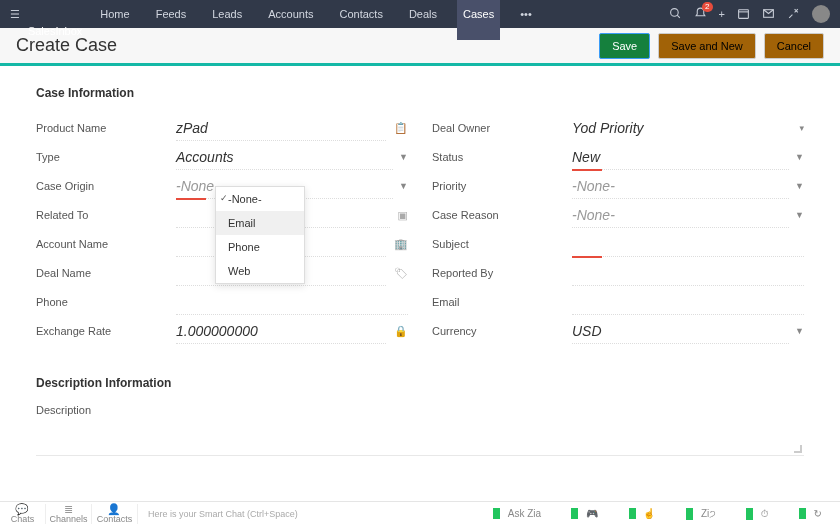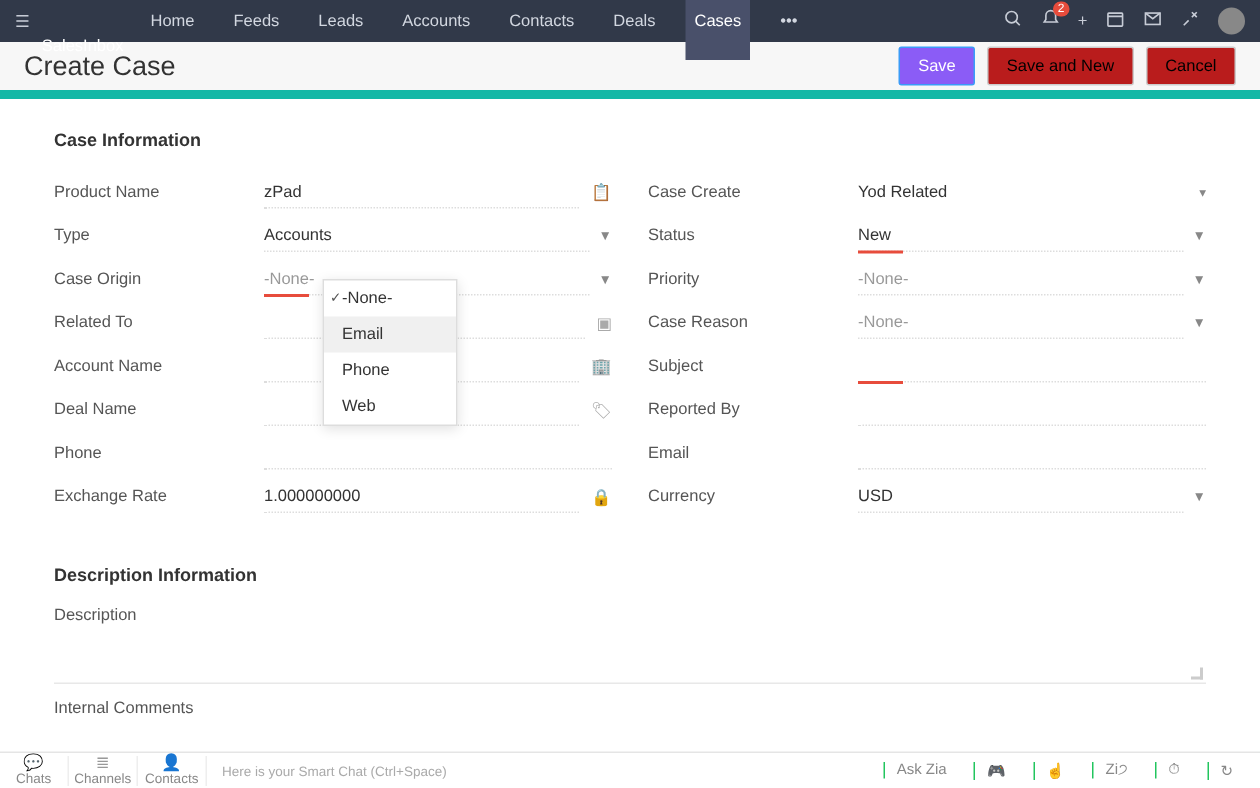--- a/index.html
+++ b/index.html
@@ -7,33 +7,33 @@
 .topnav { background: #2c3e50; background: #313949; height: 28px; display: flex; align-items: center; padding: 0 10px; color: #fff; font-size: 11px; }
 .topnav .ham { margin-right: 8px; color: #c7ccd6; }
 .topnav .brand { font-weight: 500; margin-right: 12px; color: #fff; margin-top: 33px; }
 .topnav .nav-item { margin-right: 14px; color: #d2d7e0; cursor: pointer; padding: 20px 6px; }
 .topnav .nav-item.active { background: #49506a; color: #fff; }
 .topnav .spacer { flex: 1; }
 .topnav .icon { margin-left: 12px; color: #c7ccd6; position: relative; }
 .badge { position: absolute; top: -5px; right: -6px; background: #e74c3c; color:#fff; font-size:8px; border-radius:6px; padding:0 3px; line-height:10px; }
 .avatar { width:18px; height:18px; border-radius:50%; background:#888; margin-left:12px; }
 
-.subhead { background: #f7f7f7; height: 38px; display:flex; align-items:center; padding: 0 16px; border-bottom: 6px solid #14b8a6;}
+.subhead { background: #f7f7f7; height: 38px; display:flex; align-items:center; padding: 0 16px; border-bottom: 3px solid #14b8a6;}
 .subhead h1 { font-size: 18px; font-weight: 400; color: #333; flex:1; }
-.btn { font-size: 11px; padding: 6px 12px; border: 1px solid #ccc; background:#b91c1c; border-radius:2px; margin-left:8px; cursor:pointer; }
-.btn.primary { background:#8b5cf6; border-color:#3b9cf7; color:#fff; }
+.btn { font-size: 11px; padding: 6px 12px; border: 1px solid #ccc; background:#a16207; border-radius:2px; margin-left:8px; cursor:pointer; }
+.btn.primary { background:#15803d; border-color:#3b9cf7; color:#fff; }
 
 .content { padding: 20px 36px; height: 430px; overflow: hidden; }
 .section-title { font-weight:600; font-size:12px; margin-bottom: 14px; }
 .cols { display:flex; gap: 24px; justify-content: center; }
 .col { flex:1; }
 .row { display:flex; align-items:center; height: 29px; border-bottom: 1px solid transparent; }
 .row .label { width: 140px; font-size:11px; color:#555; }
 .row .field { flex:1; display:flex; align-items:center; position:relative; }
-.row .field-text { font-size:11px; color:#333; border-bottom:1px dotted #ddd; flex:1; padding: 4px 0;}
+.row .field-text { font-size:14px; color:#333; border-bottom:1px dotted #ddd; flex:1; padding: 4px 0; font-style: italic;}
 .row .field-text.placeholder { color:#999; }
 .caret { font-size:9px; color:#888; margin-left:6px; }
 .right-icon { color:#aaa; font-size:11px; margin-left: auto; padding-left:8px;}
 .req-line { position:absolute; left:0; bottom:-1px; width:30px; height:2px; background:#e74c3c;}
 
 .dropdown { position:absolute; top: 186px; left: 215px; width: 90px; background:#fff; border:1px solid #ddd; box-shadow: 0 2px 8px rgba(0,0,0,0.12); z-index:10; font-size:11px; }
 .dropdown .opt { padding: 6px 12px; cursor:pointer; position:relative; }
 .dropdown .opt.sel::before { content:"✓"; position:absolute; left:4px; font-size:9px; color:#555; }
 .dropdown .opt.hover { background:#f0f0f0; }
 
@@ -42,21 +42,21 @@
 .desc-row .label { font-size:11px; color:#555; display:block; margin-bottom:6px; }
 .desc-field { border-bottom:1px solid #e8e8e8; height:34px; position:relative;}
 .desc-field::after { content:""; position:absolute; right:2px; bottom:2px; width:6px; height:6px; border-right:2px solid #ccc; border-bottom:2px solid #ccc;}
 
 .footer { position:absolute; bottom:0; left:0; right:0; height:24px; border-top:1px solid #e5e5e5; display:flex; align-items:center; font-size:9px; color:#888; background:#fff;}
 .footer .ft-item { width:46px; text-align:center; border-right:1px solid #eee; line-height:10px;}
 .footer .ft-item .ic { display:block; font-size:11px; color:#999;}
 .footer .smart { margin-left:10px; color:#aaa; }
 .footer .spacer { flex:1; }
 .footer .rside { display:flex; align-items:center; gap:10px; padding-right:10px; }
-.footer .rside > span { border-left:1px solid #22c55e; padding:0 8px; color:#888; font-size:10px;}
+.footer .rside > span { border-left:7px solid #22c55e; padding:0 8px; color:#888; font-size:10px;margin-left:12px;}
 </style>
 </head>
 <body>
 
 <div class="topnav">
   <span class="ham">☰</span>
   <span class="brand">SalesInbox</span>
   <span class="nav-item">Home</span>
   <span class="nav-item">Feeds</span>
   <span class="nav-item">Leads</span>
@@ -151,23 +151,23 @@
       <div class="row">
           <span class="label">Exchange Rate</span>
           <div class="field">
             <span class="field-text">1.000000000</span>
             <span class="right-icon">🔒</span>
           </div>
         </div>
     </div>
     <div class="col">
       <div class="row">
-          <span class="label">Case Create</span>
-          <div class="field">
-            <span class="field-text" style="border:none">Yod Related</span>
+          <span class="label">Deal Owner</span>
+          <div class="field">
+            <span class="field-text" style="border:none">Yod Priority</span>
             <span class="caret">▾</span>
           </div>
         </div>
       <div class="row">
           <span class="label">Status</span>
           <div class="field">
             <span class="field-text">New</span>
             <span class="caret">▼</span>
             <div class="req-line"></div>
           </div>
@@ -212,24 +212,20 @@
             <span class="caret">▼</span>
           </div>
         </div>
     </div>
   </div>
 
   <div class="desc-section">
     <div class="section-title">Description Information</div>
     <div class="desc-row">
       <span class="label">Description</span>
-      <div class="desc-field"></div>
-    </div>
-    <div class="desc-row">
-      <span class="label">Internal Comments</span>
       <div class="desc-field"></div>
     </div>
   </div>
 </div>
 
 <div class="dropdown">
   <div class="opt sel">-None-</div>
   <div class="opt hover">Email</div>
   <div class="opt">Phone</div>
   <div class="opt">Web</div>

